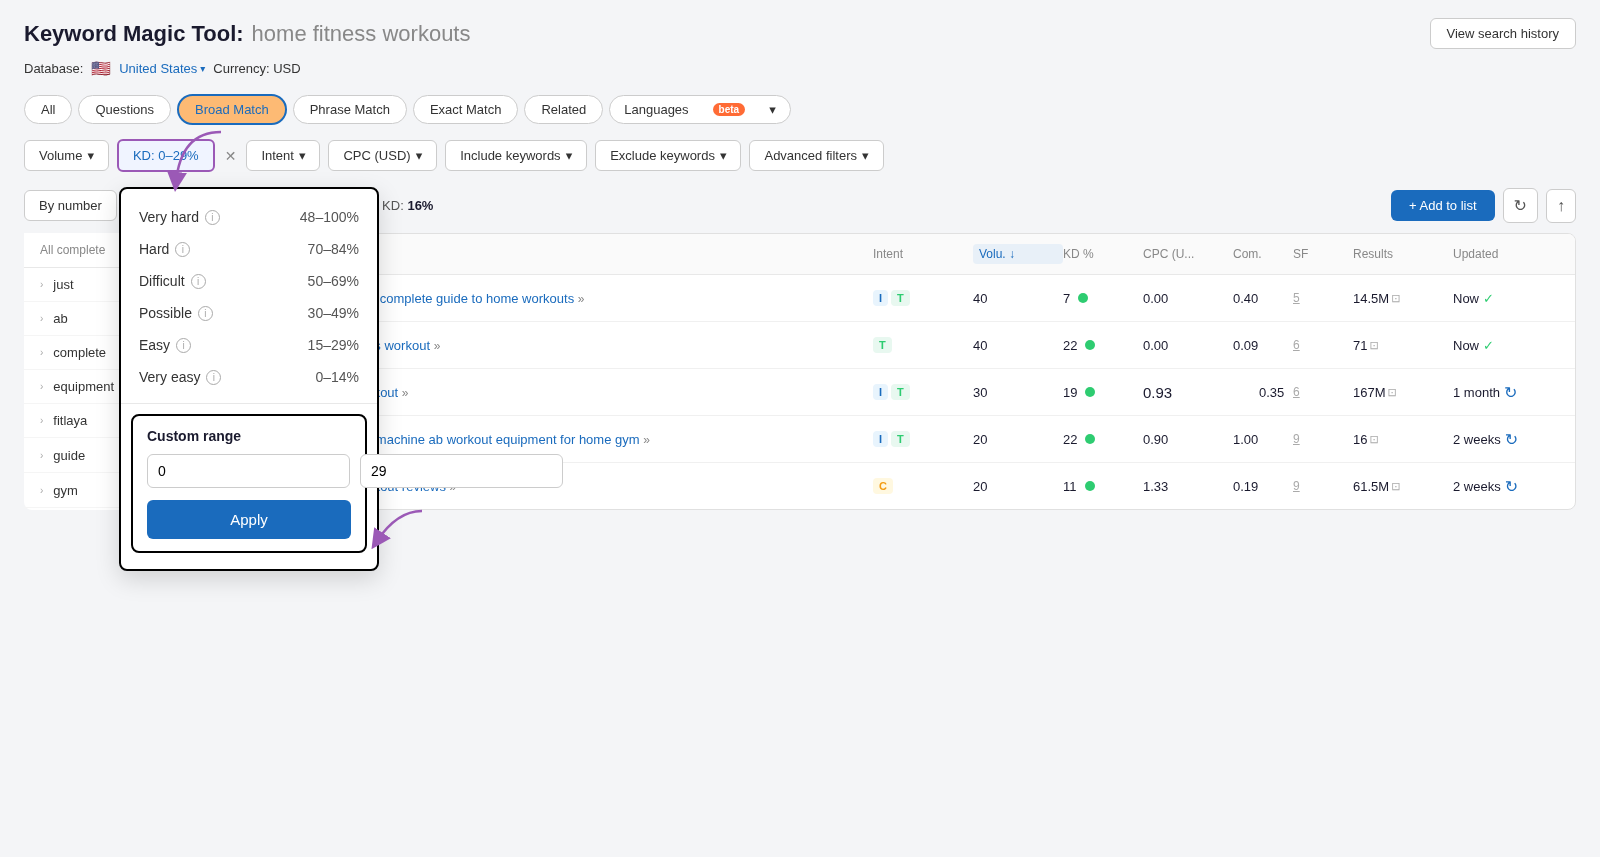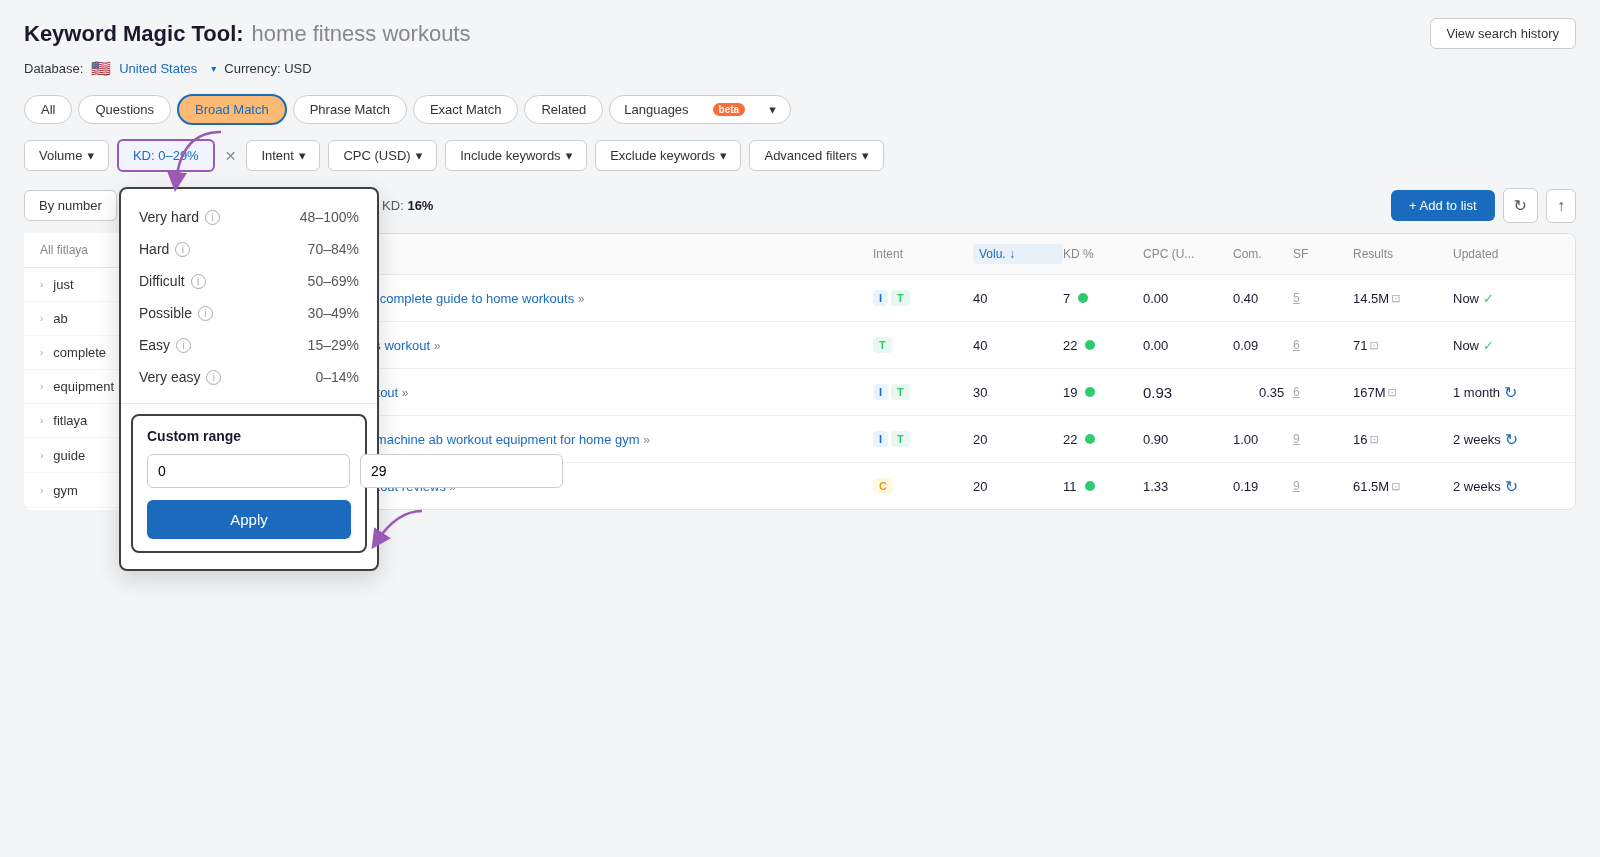--- a/index.html
+++ b/index.html
@@ -8,21 +8,21 @@
     .page-wrapper { background: #f4f5f7; min-height: 857px; padding: 18px 24px; }
 
     .header-row { display: flex; align-items: center; justify-content: space-between; margin-bottom: 10px; }
     .title-area { display: flex; align-items: baseline; gap: 8px; }
     .title-main { font-size: 22px; font-weight: 700; color: #1a1a2e; }
     .title-query { font-size: 22px; font-weight: 400; color: #888; }
     .view-history-btn { background: #fff; border: 1px solid #ccc; border-radius: 6px; padding: 7px 16px; font-size: 13px; cursor: pointer; color: #333; }
 
     .meta-row { display: flex; align-items: center; gap: 8px; margin-bottom: 16px; font-size: 13px; color: #333; }
     .flag { font-size: 16px; }
-    .db-link { color: #1a6bbd; font-weight: 500; cursor: pointer; display: flex; align-items: center; gap: 14px; }
+    .db-link { color: #1a6bbd; font-weight: 500; cursor: pointer; display: flex; align-items: center; gap: 3px; }
     .chevron { font-size: 10px; }
 
     .tabs-row { display: flex; align-items: center; gap: 6px; margin-bottom: 14px; flex-wrap: wrap; }
     .tab-btn { background: #fff; border: 1px solid #ccc; border-radius: 20px; padding: 6px 16px; font-size: 13px; cursor: pointer; color: #333; white-space: nowrap; }
     .tab-btn.active { background: #fdba74; border: 2px solid #1a6bbd; color: #1a6bbd; font-weight: 500; }
     .tab-btn.all { border-radius: 20px; }
     .lang-btn { background: #fff; border: 1px solid #ccc; border-radius: 20px; padding: 6px 14px; font-size: 13px; cursor: pointer; color: #333; display: flex; align-items: center; gap: 24px; }
     .beta-badge { background: #ff6b35; color: #fff; font-size: 10px; border-radius: 10px; padding: 1px 6px; font-weight: 600; }
 
     .filters-row { display: flex; align-items: center; gap: 8px; margin-bottom: 16px; flex-wrap: wrap; position: relative; }
@@ -77,21 +77,21 @@
 
     .full-layout { display: flex; position: relative; }
     .left-sidebar { width: 170px; min-width: 170px; background: #fff; border-right: 1px solid #e0e0e0; border-radius: 0 0 0 8px; }
     .left-sidebar-header { padding: 10px 16px; font-size: 12px; color: #888; border-bottom: 1px solid #e8e8e8; }
     .left-sidebar-item { display: flex; align-items: center; justify-content: space-between; padding: 9px 16px; font-size: 13px; color: #333; border-bottom: 1px solid #f5f5f5; cursor: pointer; }
     .left-sidebar-item .count { color: #888; font-size: 12px; }
 
     .main-table { flex: 1; overflow: hidden; }
 
     .purple-border { border: 2px solid #9b59b6 !important; }
-    .purple-box { border: 2px solid #404040; border-radius: 8px; }
+    .purple-box { border: 2px solid #000000; border-radius: 8px; }
   </style>
 </head>
 <body>
 
 <div class="page-wrapper">
 
   <div class="header-row">
     <div class="title-area">
       <span class="title-main">Keyword Magic Tool:</span>
       <span class="title-query">home fitness workouts</span>
@@ -245,21 +245,21 @@
     <div class="results-actions">
       <button class="add-list-btn">+ Add to list</button>
       <button class="icon-btn">↻</button>
       <button class="icon-btn">↑</button>
     </div>
   </div>
 
   <div class="full-layout">
 
     <div class="left-sidebar">
-      <div class="left-sidebar-header">All fitlaya</div>
+      <div class="left-sidebar-header">All complete</div>
       <div class="left-sidebar-item">
         <span style="display:flex;align-items:center;gap:4px;">
           <span class="expand-arrow">›</span>
           <span>just</span>
         </span>
       </div>
       <div class="left-sidebar-item">
         <span style="display:flex;align-items:center;gap:4px;">
           <span class="expand-arrow">›</span>
           <span>ab</span>

